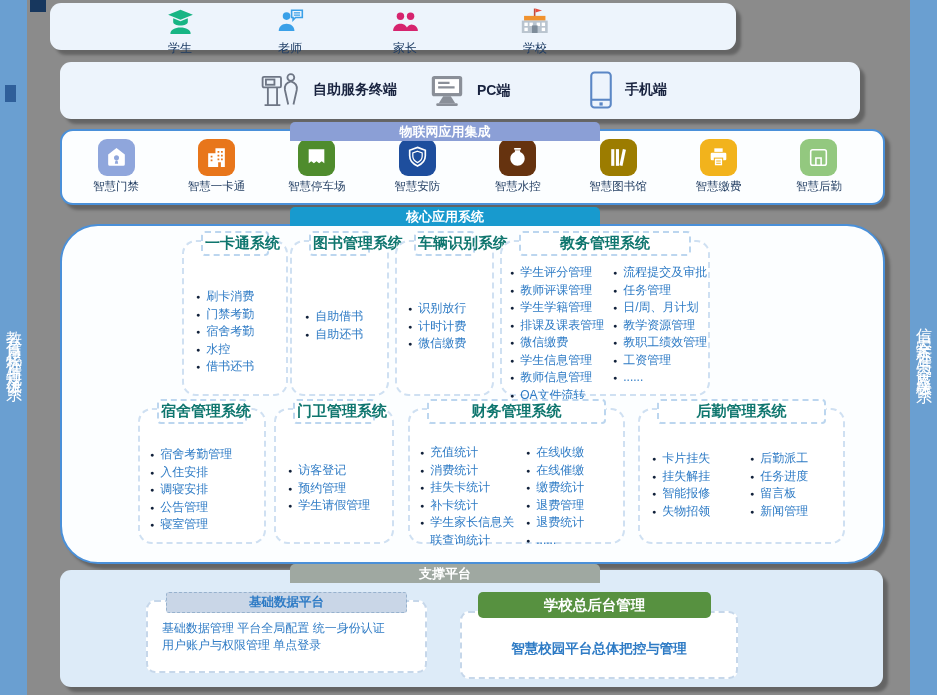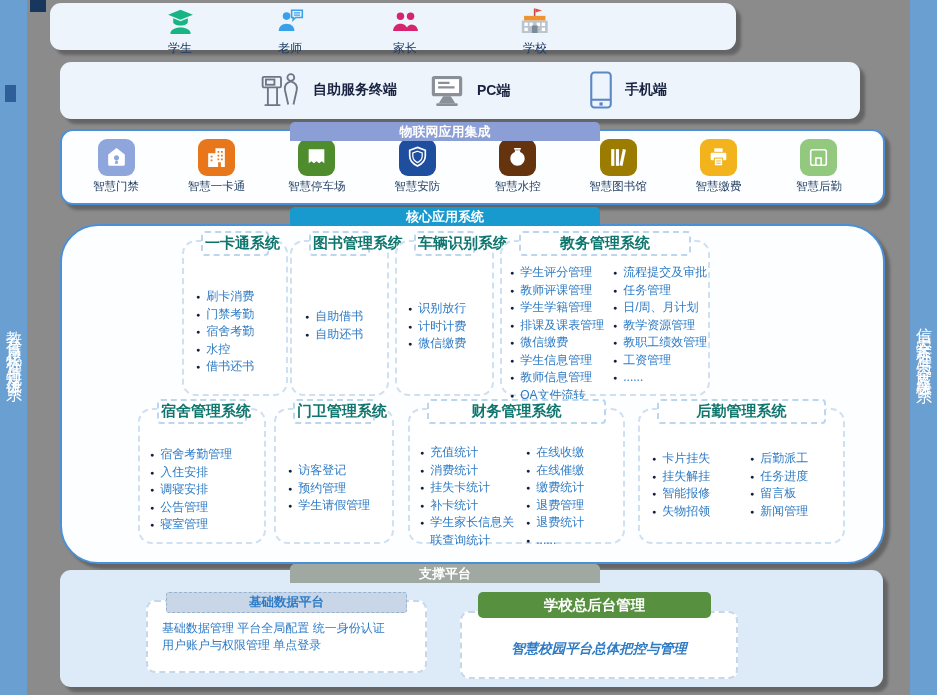--- a/index.html
+++ b/index.html
@@ -91,21 +91,21 @@
   #basic-data-box{left:86px;top:30px;width:277px;height:69px;}
   #basic-data-title{display:block;margin:-10px 18px 0;padding:1px 0;background:#c9d6e7;
     border:1px dashed #97b2ce;border-radius:3px;color:#2e7bc5;font-weight:bold;
     font-size:12.5px;text-align:center;}
   .basic-line{padding:0 10px 0 14px;color:#2e7bc5;font-size:12px;line-height:17px;}
   .basic-line.first{padding-top:7px;}
   #admin-pill{position:absolute;left:418px;top:22px;width:233px;height:26px;background:#579140;
     border-radius:5px;color:#fff;font-weight:bold;font-size:14.5px;line-height:26px;
     text-align:center;z-index:4;}
   #admin-box{left:400px;top:41px;width:274px;height:64px;z-index:2;}
-  #admin-box .content{margin-top:27px;text-align:center;color:#2e7bc5;font-weight:bold;font-size:13.5px;font-style:italic;}
+  #admin-box .content{margin-top:27px;text-align:center;color:#2e7bc5;font-weight:bold;font-size:13.5px;}
 </style>
 </head>
 <body>
 
 <div class="sidebar left">
   <span>教育信息化标准与规范体系</span>
 </div>
 <div class="sidebar right">
   <span>信息安全标准与容灾应急体系</span>
 </div>

